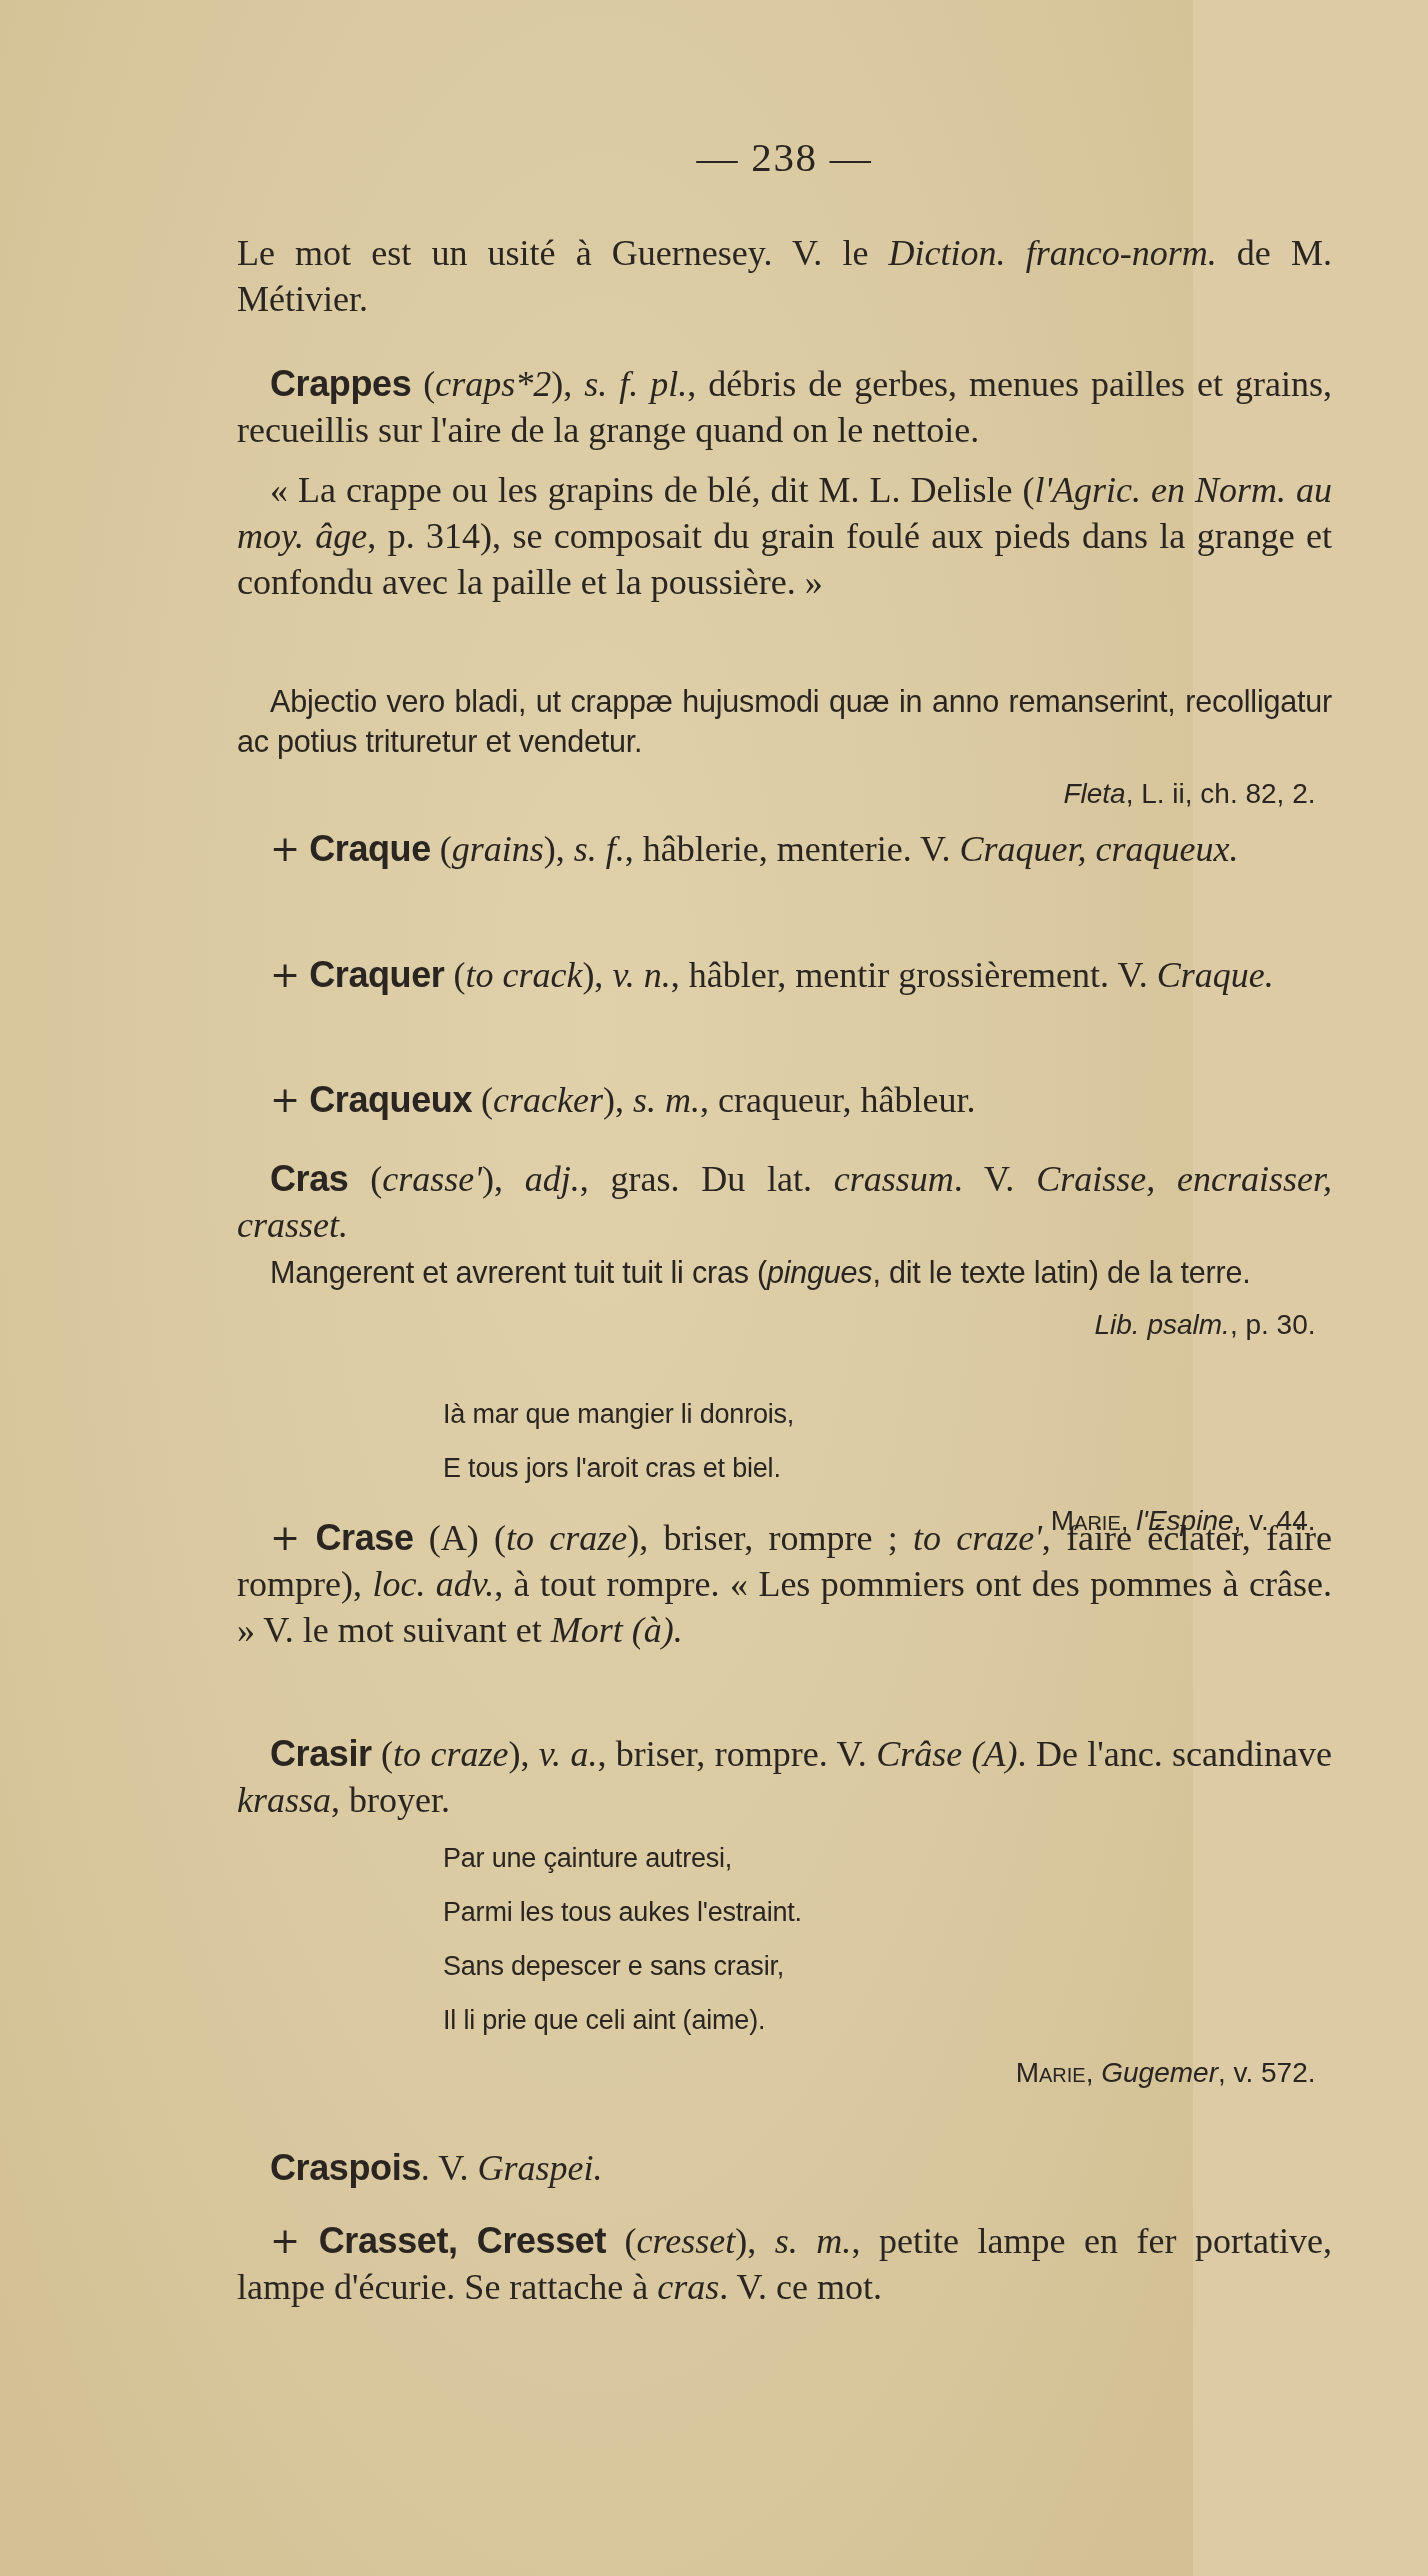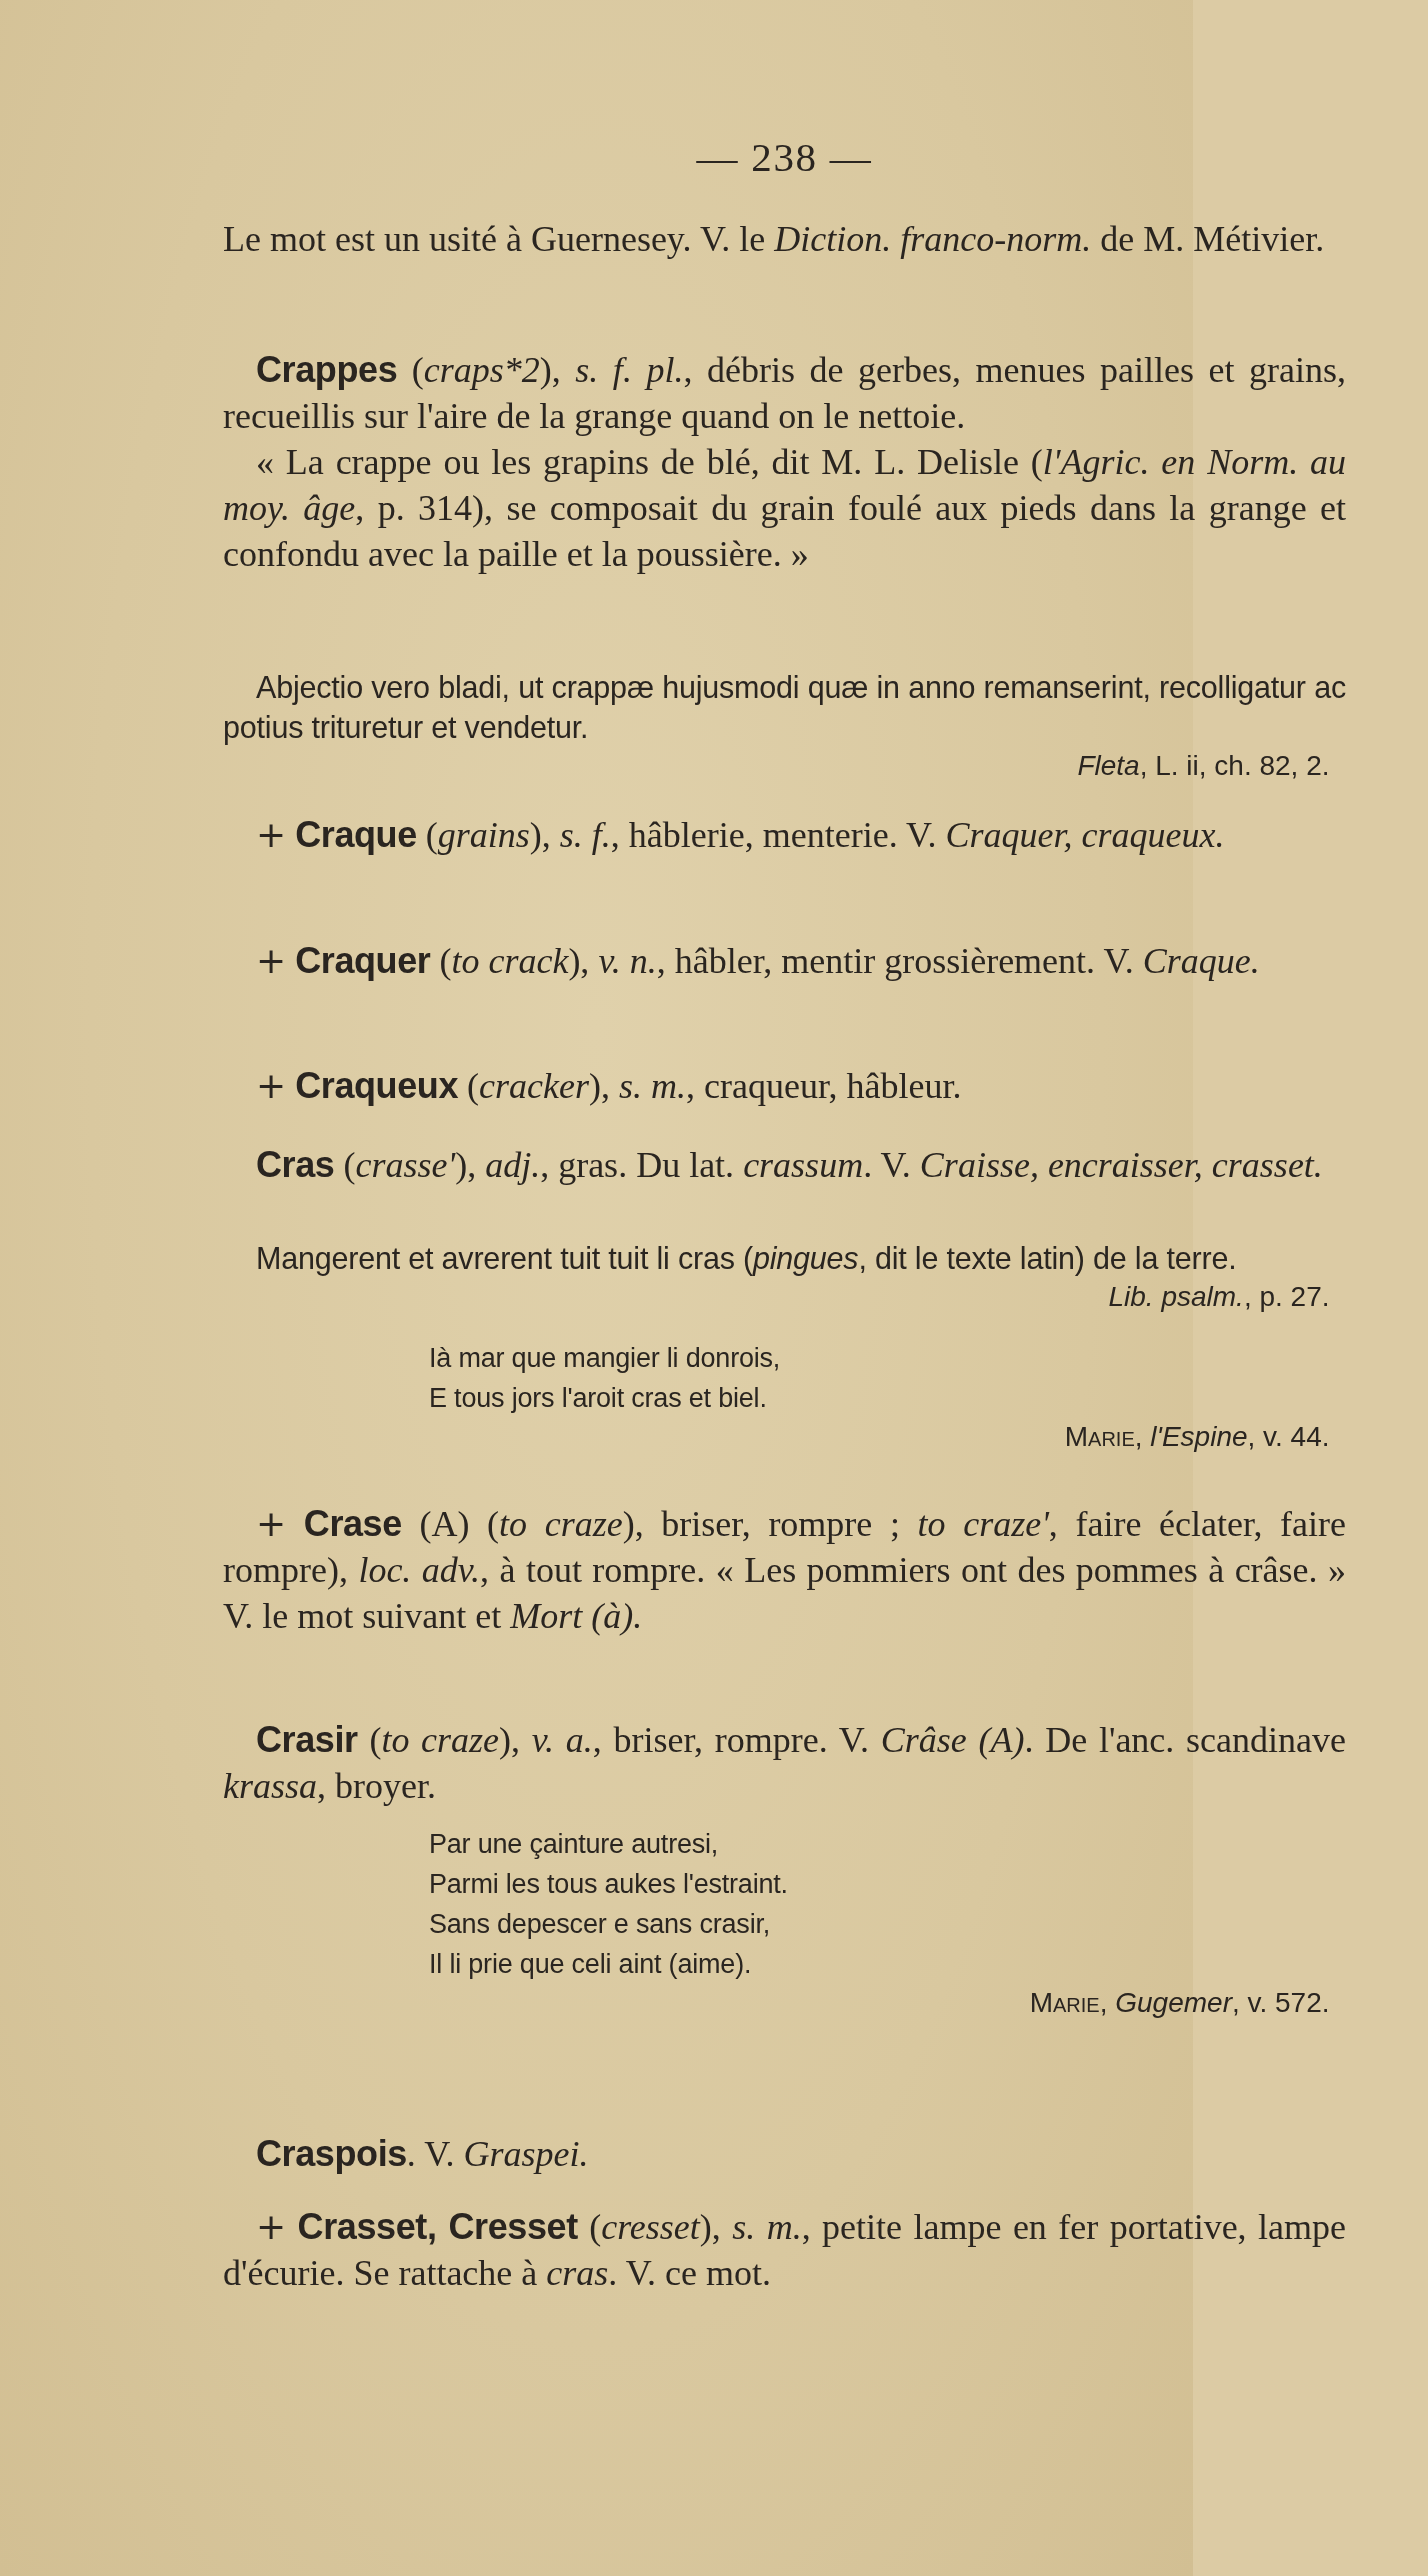--- a/index.html
+++ b/index.html
@@ -17,21 +17,21 @@
   }
   .content {
     position: absolute; left: 223px; top: 0; width: 1123px;
   }
   .folio {
     position: absolute; left: 0; width: 1123px; top: 132px;
     text-align: center; font-size: 41px; line-height: 50px;
     font-family: "Liberation Serif", serif; letter-spacing: 1.7px;
   }
   .block { position: absolute; left: 0; width: 1123px; }
-  p { margin: 0; }
+  p { margin: 14px; }
   .para {
     font-size: 36px; line-height: 46px; text-align: justify;
     text-indent: 33px;
   }
   .para.noindent { text-indent: 0; }
   .quote {
     font-size: 30.5px; line-height: 40px; text-align: justify; text-indent: 33px;
     font-family: "Liberation Sans", sans-serif; letter-spacing: -0.2px;
   }
   .source {
@@ -79,21 +79,21 @@
 
     <div class="block" style="top:1063px;">
       <p class="para"><span class="cross">+</span> <span class="hw">Craqueux</span> (<span class="it">cracker</span>), <span class="it">s. m.</span><span>, craqueur, hâbleur.</span></p>
     </div>
 
     <div class="block" style="top:1142px;">
       <p class="para"><span class="hw">Cras</span> (<span class="it">crasse'</span>), <span class="it">adj.</span><span>, gras. Du lat. </span><span class="it">crassum</span><span>. V. </span><span class="it">Craisse, encraisser, crasset.</span></p>
     </div>
     <div class="block" style="top:1238px;">
       <p class="quote"><span>Mangerent et avrerent tuit tuit li cras (</span><span class="it">pingues</span><span>, dit le texte latin) de la terre.</span></p>
-      <p class="source"><span class="it">Lib. psalm.</span><span>, p. 27.</span></p>
+      <p class="source"><span class="it">Lib. psalm.</span><span>, p. 30.</span></p>
       <div style="height:21.5px"></div>
       <p class="verse">Ià mar que mangier li donrois,</p>
       <p class="verse">E tous jors l'aroit cras et biel.</p>
       <p class="source"><span class="sc">Marie</span>, <span class="it">l'Espine</span><span>, v. 44.</span></p>
     </div>
 
     <div class="block" style="top:1501px;">
       <p class="para"><span class="cross">+</span> <span class="hw">Crase</span> <span>(A)</span> (<span class="it">to craze</span>)<span>, briser, rompre ; </span><span class="it">to craze'</span><span>, faire éclater, faire rompre), </span><span class="it">loc. adv.</span><span>, à tout rompre. « Les pommiers ont des pommes à crâse. » V. le mot suivant et </span><span class="it">Mort (à).</span></p>
     </div>
 

